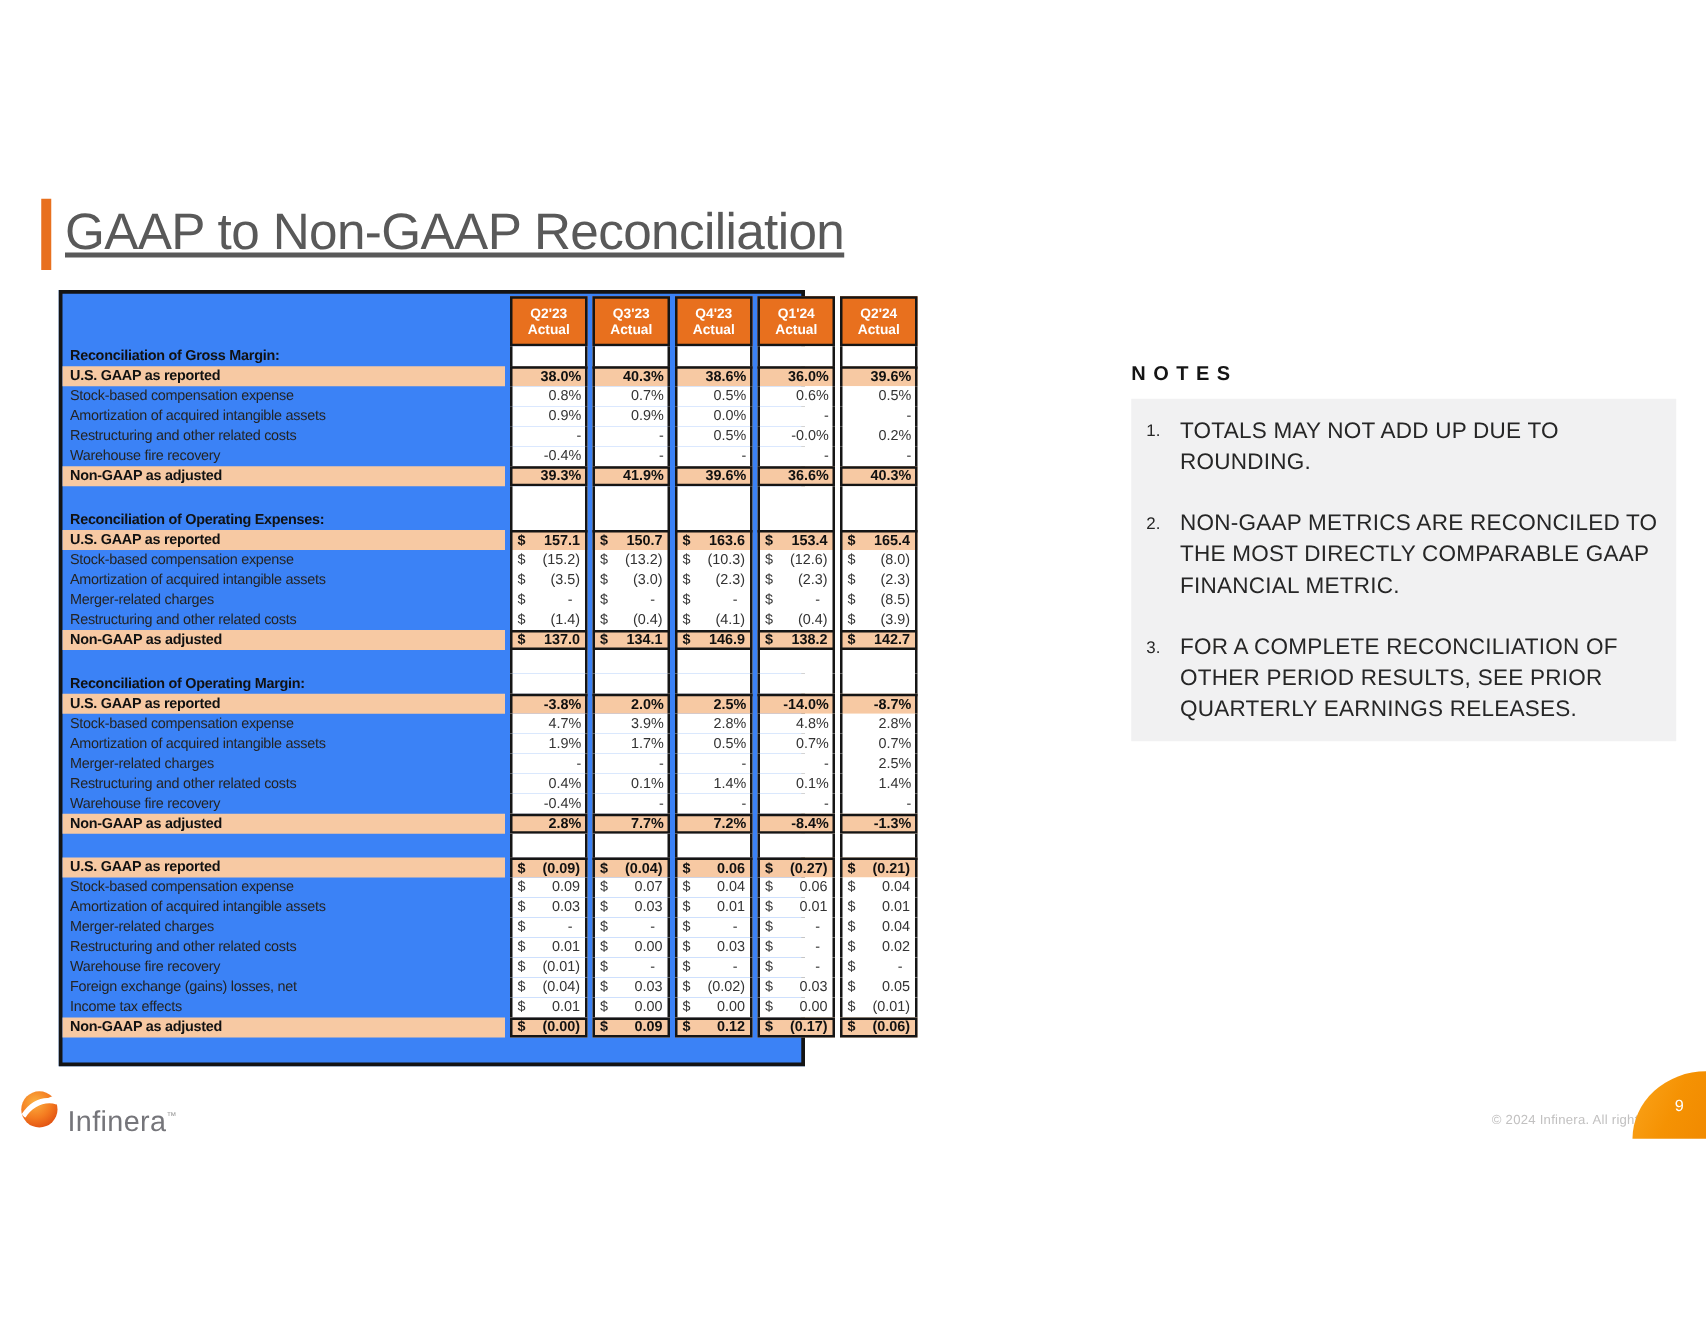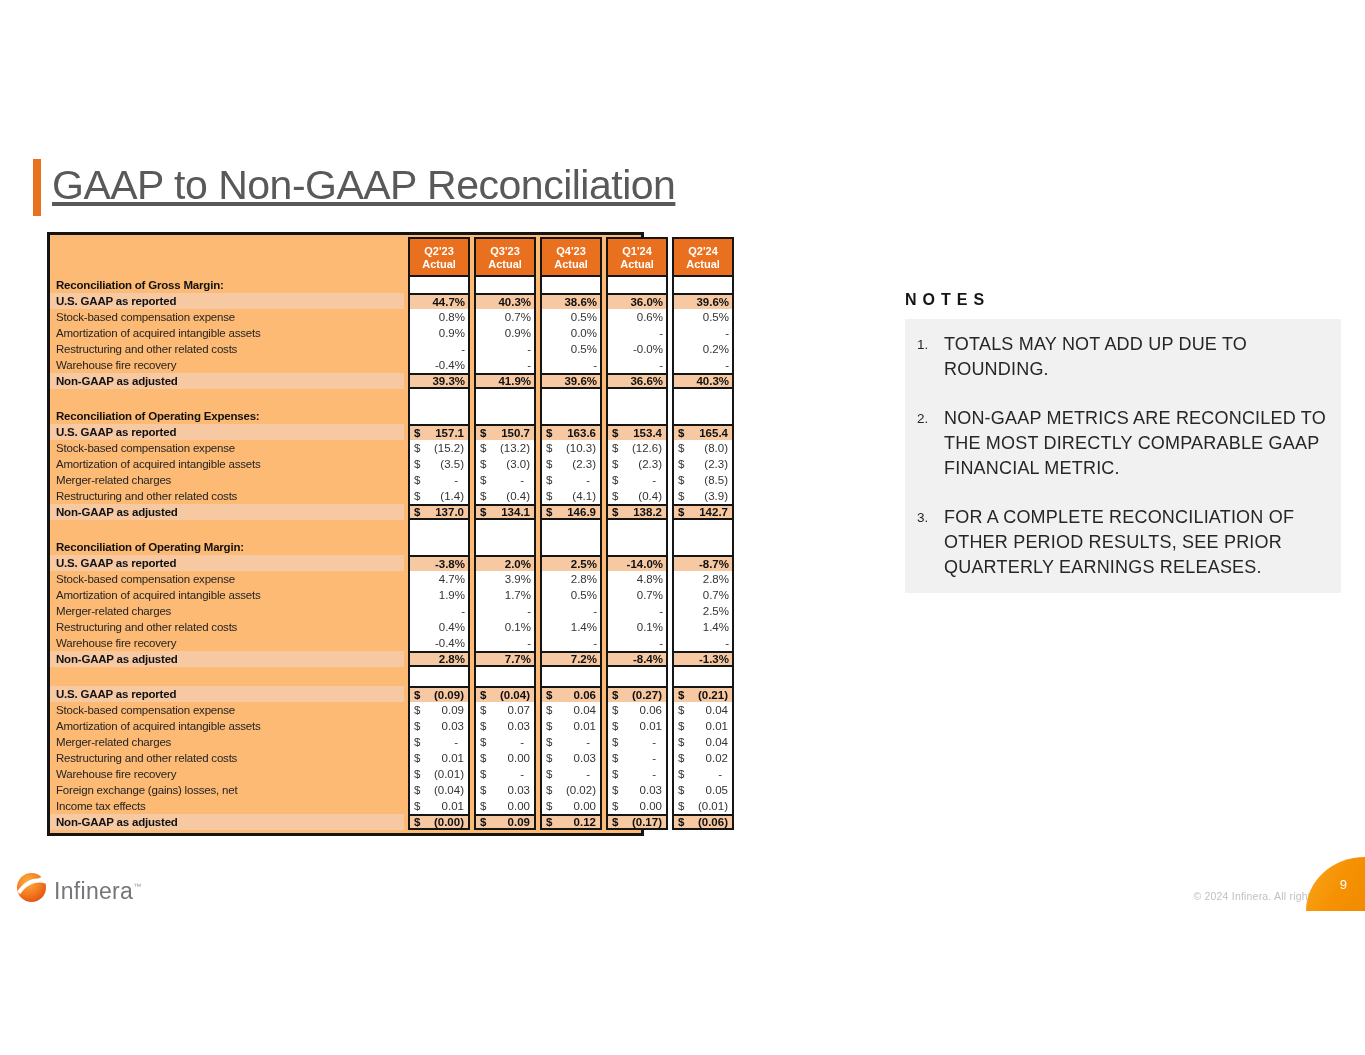--- a/index.html
+++ b/index.html
@@ -5,21 +5,21 @@
   * { margin:0; padding:0; box-sizing:border-box; }
   html,body { background:#ffffff; }
   body { font-family:"Liberation Sans", sans-serif; }
   .slide { position:relative; width:1365px; height:1055px; background:#fff; overflow:hidden; }
 
   
   .title-accent { position:absolute; left:33px; top:159px; width:8px; height:57px; background:var(--accent); }
   .page-title { position:absolute; left:52px; top:162px; font-size:41px; font-weight:400; color:#595959; letter-spacing:-0.5px; white-space:nowrap;text-decoration:underline; }
 
   
-  .recon-table { position:absolute; left:47px; top:232px; width:597px; border:3px solid #141414; background:#fdba74; padding:2px 2px 3px 0; }
+  .recon-table { position:absolute; left:47px; top:232px; width:597px; border:3px solid #141414; background:#3b82f6; padding:2px 2px 20px 0; }
   .trow { display:flex; }
   .tlabel { width:354px; flex:none; padding-left:6px; }
   .tcell { width:62px; flex:none; margin-left:4px; border-left:2px solid #151515; border-right:2px solid #151515; background:#fff; }
   .header-row { height:40px; }
   .hcell { display:flex; flex-direction:column; align-items:center; justify-content:center; gap:1px;
            background:var(--accent); color:#fff; font-weight:bold; font-size:11px; line-height:12px;
            border-top:2px solid #151515; border-bottom:2px solid #151515; }
   .section-title-row, .body-row { height:16px; }
   .gap-row { height:19px; }
   .section-title { font-weight:bold; font-size:11.5px; line-height:16px; color:#111; letter-spacing:-0.2px; white-space:nowrap; }
@@ -39,21 +39,21 @@
   
   .notes-heading { position:absolute; left:905px; top:291px; font-size:16px; font-weight:bold; letter-spacing:6px; color:#151515; }
   .notes-panel { position:absolute; left:905px; top:319px; width:436px; background:var(--notes-bg); padding:13px 14px 13px 12px; }
   .note-item { display:flex; margin-bottom:24px; }
   .note-item:last-child { margin-bottom:0; }
   .note-num { width:27px; flex:none; font-size:13.5px; line-height:25px; color:#262626; }
   .note-text { font-size:18px; line-height:25px; color:#262626; letter-spacing:0.2px; }
 
   
   .logo { position:absolute; left:16px; top:872px; display:flex; align-items:flex-start; }
-  .logo-text { font-size:23px; color:#75757A; margin-left:7px; letter-spacing:0.3px; line-height:29px; }
+  .logo-text { font-size:23px; color:#75757A; margin-left:7px; letter-spacing:0.3px; line-height:42px; }
   .logo-tm { font-size:8px; color:#9a9a9a; vertical-align:10px; }
   .copyright { position:absolute; left:0; top:890px; width:1365px; text-align:right; font-size:10.5px; color:#c2c1c1; letter-spacing:0.2px; }
   .page-badge { position:absolute; left:1306px; top:857px; width:59px; height:54px;
                 border-radius:100% 0 0 0;
                 background:linear-gradient(115deg,#FBA51D 0%,#F59203 55%,#F18A00 100%);
                 display:flex; align-items:center; justify-content:flex-end; padding-right:18px; }
   .page-num { color:#fdfdfd; font-size:13px; }
 </style>
 </head>
 <body>
@@ -91,21 +91,21 @@
         <div class="tlabel section-title">Reconciliation of Gross Margin:</div>
         <div class="tcell"></div>
         <div class="tcell"></div>
         <div class="tcell"></div>
         <div class="tcell"></div>
         <div class="tcell"></div>
       </div>
       <div class="trow body-row row-highlight">
         <div class="tlabel row-label">U.S. GAAP as reported</div>
         <div class="tcell vcell pct">
-          <span class="val">44.7%</span>
+          <span class="val">38.0%</span>
         </div>
         <div class="tcell vcell pct">
           <span class="val">40.3%</span>
         </div>
         <div class="tcell vcell pct">
           <span class="val">38.6%</span>
         </div>
         <div class="tcell vcell pct">
           <span class="val">36.0%</span>
         </div>

